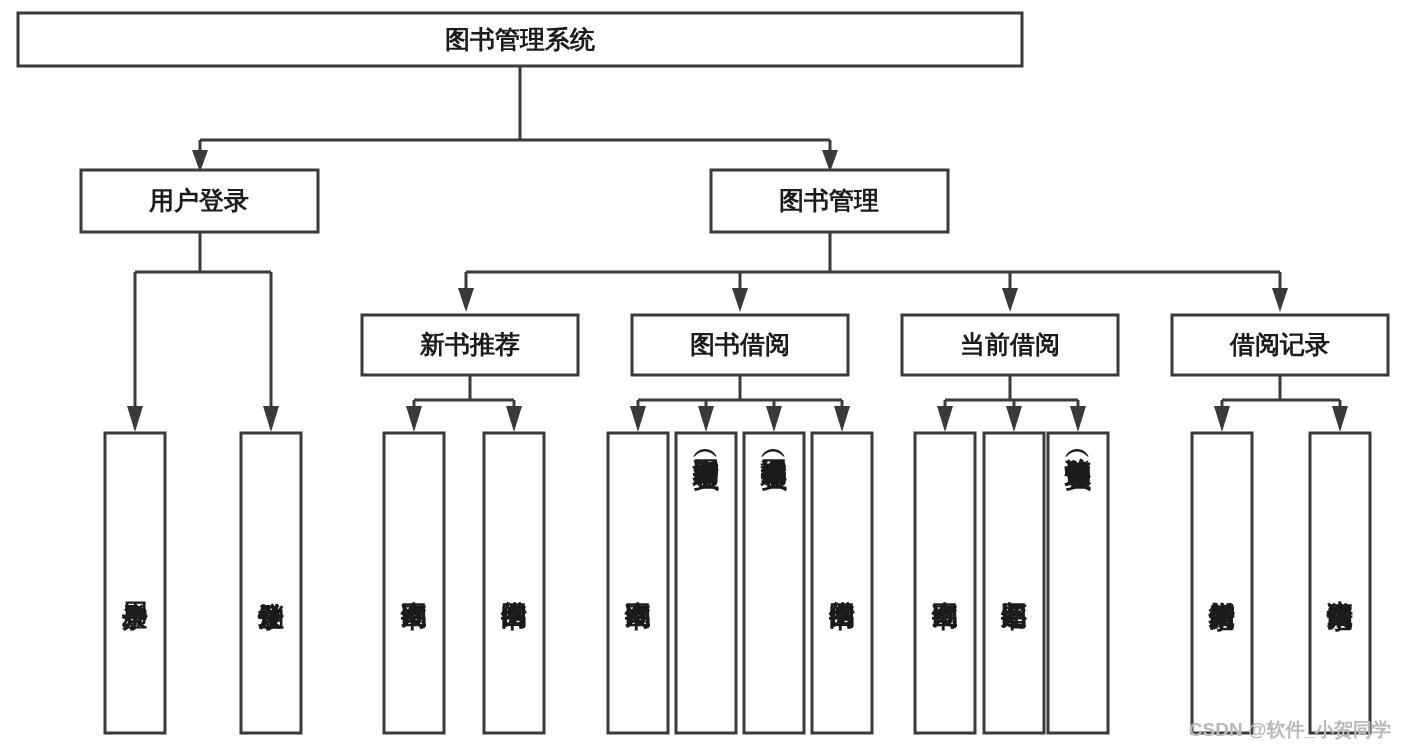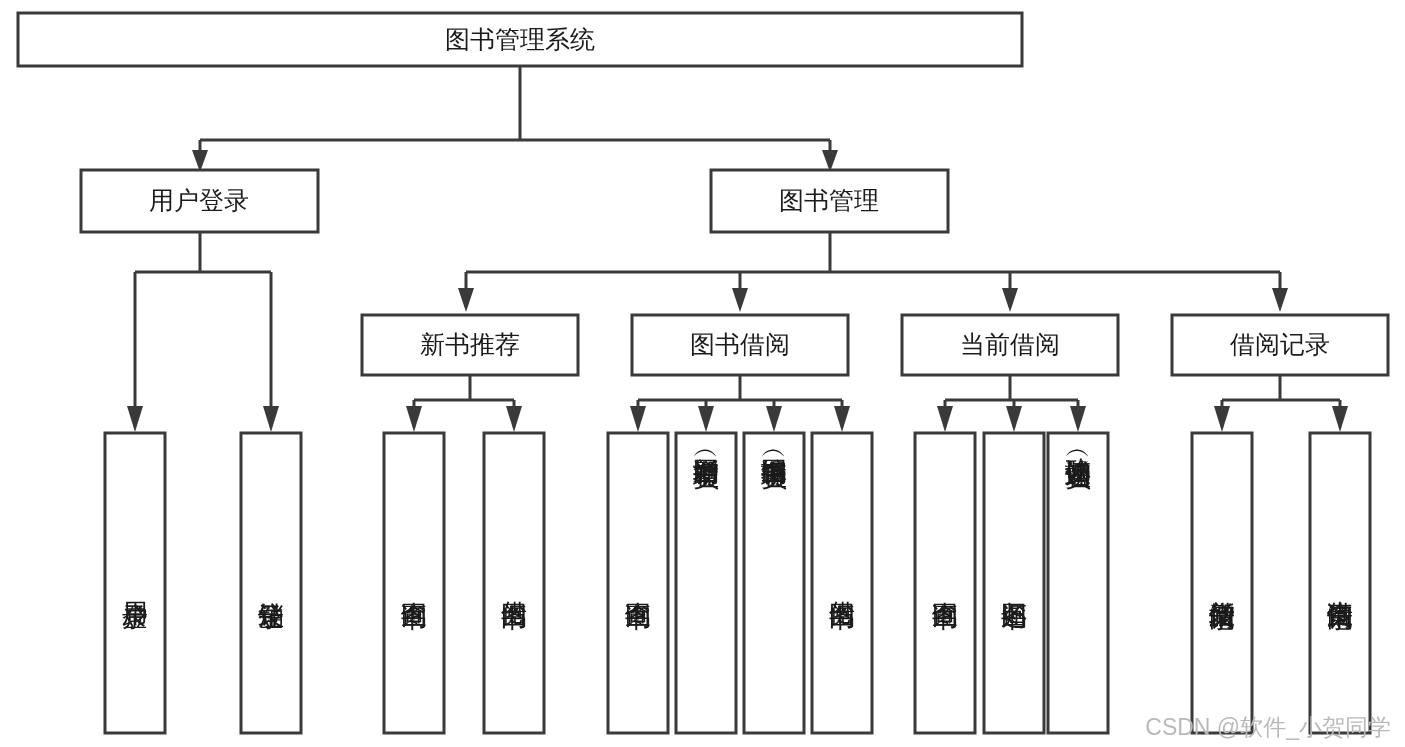--- a/index.html
+++ b/index.html
@@ -13,20 +13,21 @@
     font-family: "Liberation Sans", "DejaVu Sans", sans-serif;
     overflow: hidden;
     position: relative;
   }
   #diagram-root {
     position: absolute;
     left: 0;
     top: 0;
     width: 1405px;
     height: 747px;
+    font-weight: bold;
   }
   svg.flow {
     display: block;
     width: 1405px;
     height: 747px;
   }
   .node-box {
     fill: #ffffff;
     stroke: #3a3a3a;
     stroke-width: 3;
@@ -63,21 +64,21 @@
     line-height: 1.04;
     color: #1b1b1b;
     letter-spacing: 1px;
     white-space: nowrap;
   }
   .watermark {
     position: absolute;
     right: 14px;
     bottom: 4px;
     font-family: "Liberation Sans", "DejaVu Sans", sans-serif;
-    font-size: 23px;
+    font-size: 19px;
     color: #b9b9b9;
     white-space: nowrap;
   }
 </style>
 </head>
 <body>
 
 <div id="diagram-root">
 
   <svg class="flow" viewBox="0 0 1405 747" xmlns="http://www.w3.org/2000/svg">

